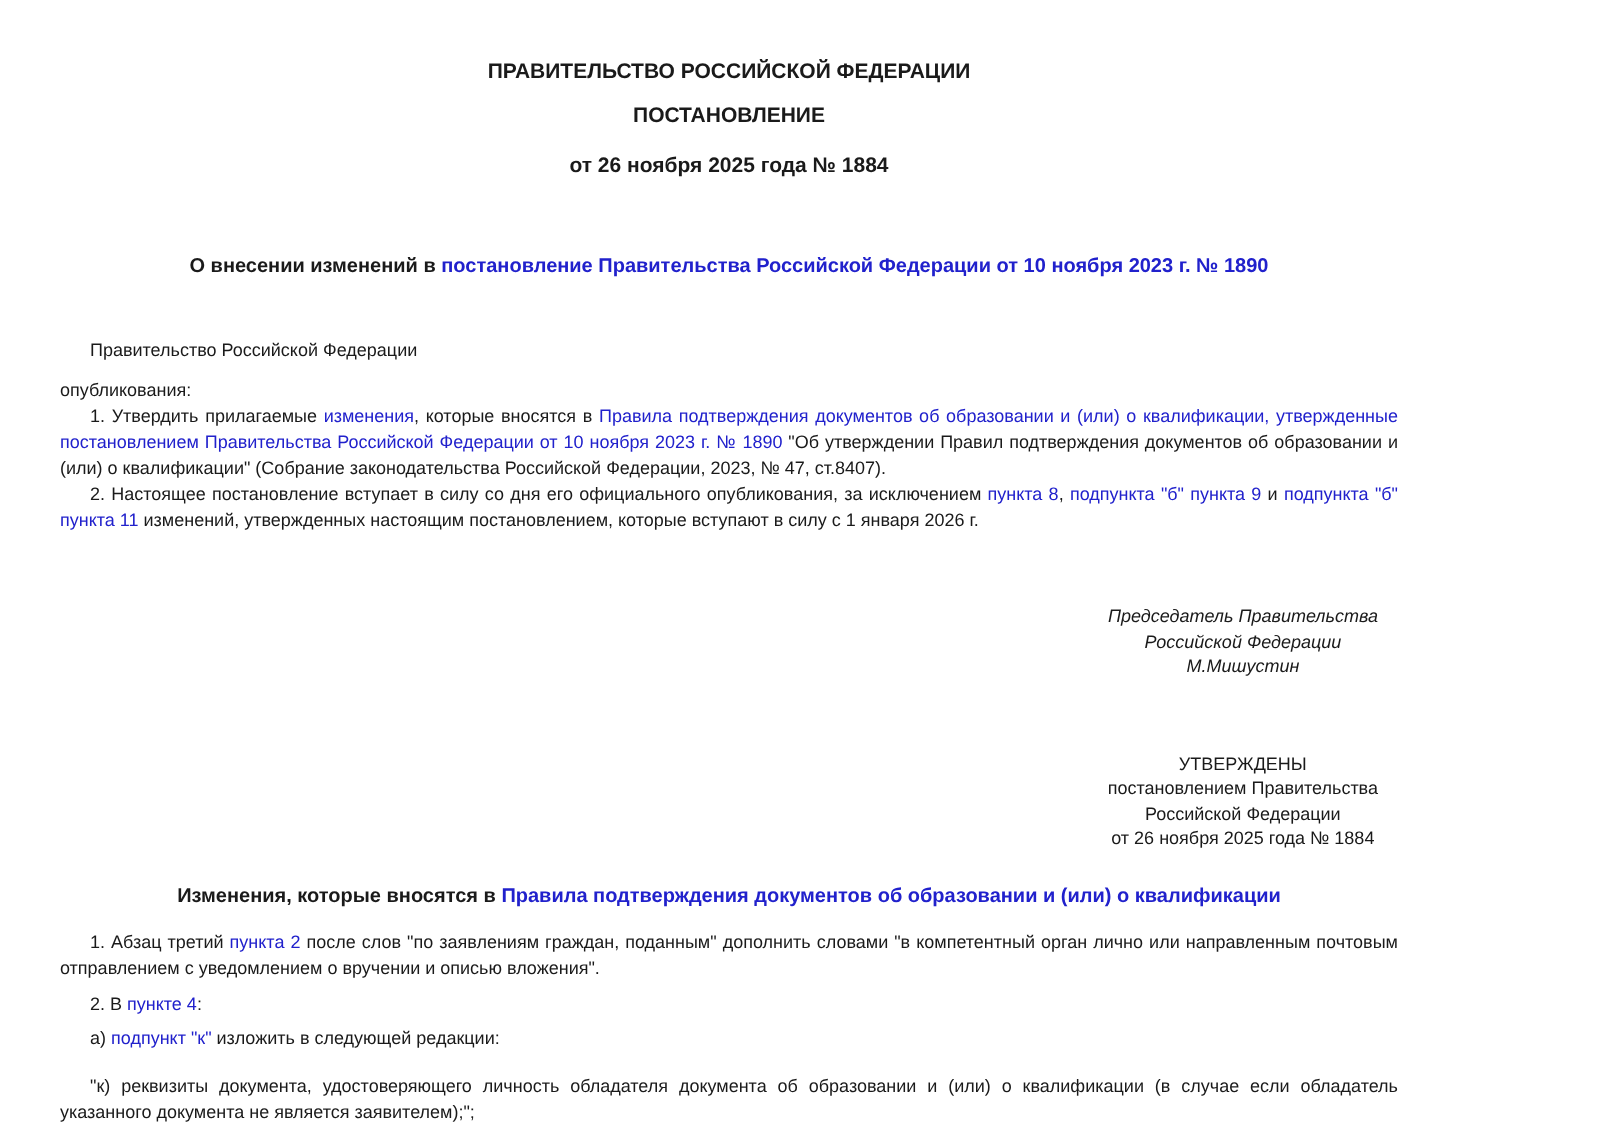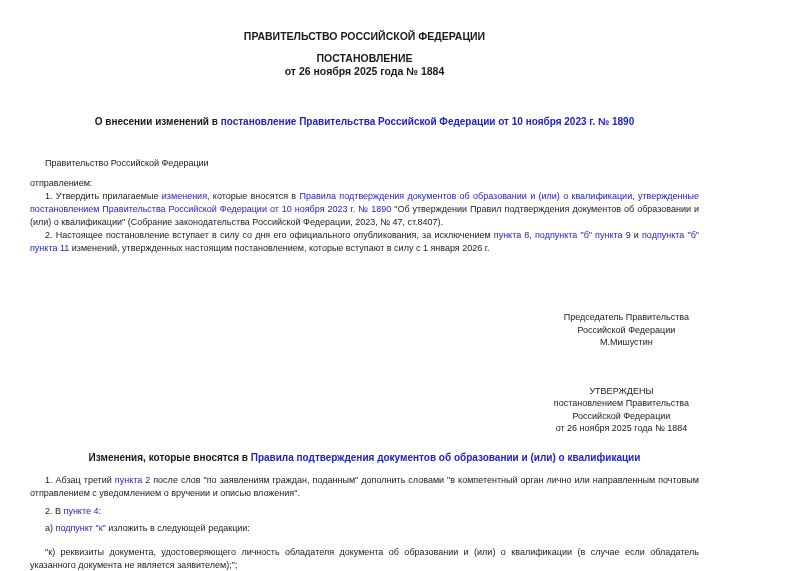--- a/index.html
+++ b/index.html
@@ -12,37 +12,37 @@
   body{
     font-family:"Liberation Sans","DejaVu Sans",sans-serif;
     color:var(--ink);
     font-size:9px;
     line-height:13px;
   }
   .page{ width:729px; height:571px; padding:30px 30px 0 30px; background:var(--paper); }
 
   .doc-header div{ font-size:10.5px; line-height:13px; font-weight:bold; text-align:center; }
   .h-org{ margin-bottom:9px; }
-  .h-type{ margin-bottom:0; }
+  .h-type{ margin-bottom:12px; }
 
   .title{
     margin-top:37px;
     font-size:10px; line-height:13px;
     font-weight:bold; text-align:center;
   }
 
   a.lnk{ color:var(--link); text-decoration:none; cursor:pointer; }
 
   .pre1{ margin-top:29px; text-indent:15px; }
   .pre2{ margin-top:7px; }
 
   p.body{ text-align:justify; text-indent:15px; }
   .sig-wrap{ display:flex; justify-content:flex-end; padding-right:10px; }
   .sig{ text-align:center; line-height:12.5px; }
-  .sig-1{ margin-top:56px; }
+  .sig-1{ margin-top:35px;font-style:italic; }
   .sig-2{ margin-top:36px; }
 
   .heading2{
     margin-top:16px;
     font-size:10px; line-height:13px;
     font-weight:bold; text-align:center;
   }
 
   .amend p{ text-align:justify; text-indent:15px; }
   .a1{ margin-top:10px; }
@@ -58,21 +58,21 @@
 
   <div class="doc-header">
     <div class="h-org">ПРАВИТЕЛЬСТВО РОССИЙСКОЙ ФЕДЕРАЦИИ</div>
     <div class="h-type">ПОСТАНОВЛЕНИЕ</div>
     <div class="h-num">от 26 ноября 2025 года № 1884</div>
   </div>
 
   <div class="title"><span>О внесении изменений в </span><a class="lnk">постановление Правительства Российской Федерации от 10 ноября 2023 г. № 1890</a></div>
 
   <p class="pre1">Правительство Российской Федерации</p>
-  <p class="pre2">отправлением:</p>
+  <p class="pre2">опубликования:</p>
 
   <p class="body"><span>1. Утвердить прилагаемые </span><a class="lnk">изменения</a><span>, которые вносятся в </span><a class="lnk">Правила подтверждения документов об образовании и (или) о квалификации, утвержденные постановлением Правительства Российской Федерации от 10 ноября 2023 г. № 1890</a><span> "Об утверждении Правил подтверждения документов об образовании и (или) о квалификации" (Собрание законодательства Российской Федерации, 2023, № 47, ст.8407).</span></p>
 
   <p class="body"><span>2. Настоящее постановление вступает в силу со дня его официального опубликования, за исключением </span><a class="lnk">пункта 8</a><span>, </span><a class="lnk">подпункта "б" пункта 9</a><span> и </span><a class="lnk">подпункта "б" пункта 11</a><span> изменений, утвержденных настоящим постановлением, которые вступают в силу с 1 января 2026 г.</span></p>
 
   <div class="sig-wrap sig-1">
     <div class="sig">
       <div>Председатель Правительства</div>
       <div>Российской Федерации</div>
       <div>М.Мишустин</div>

